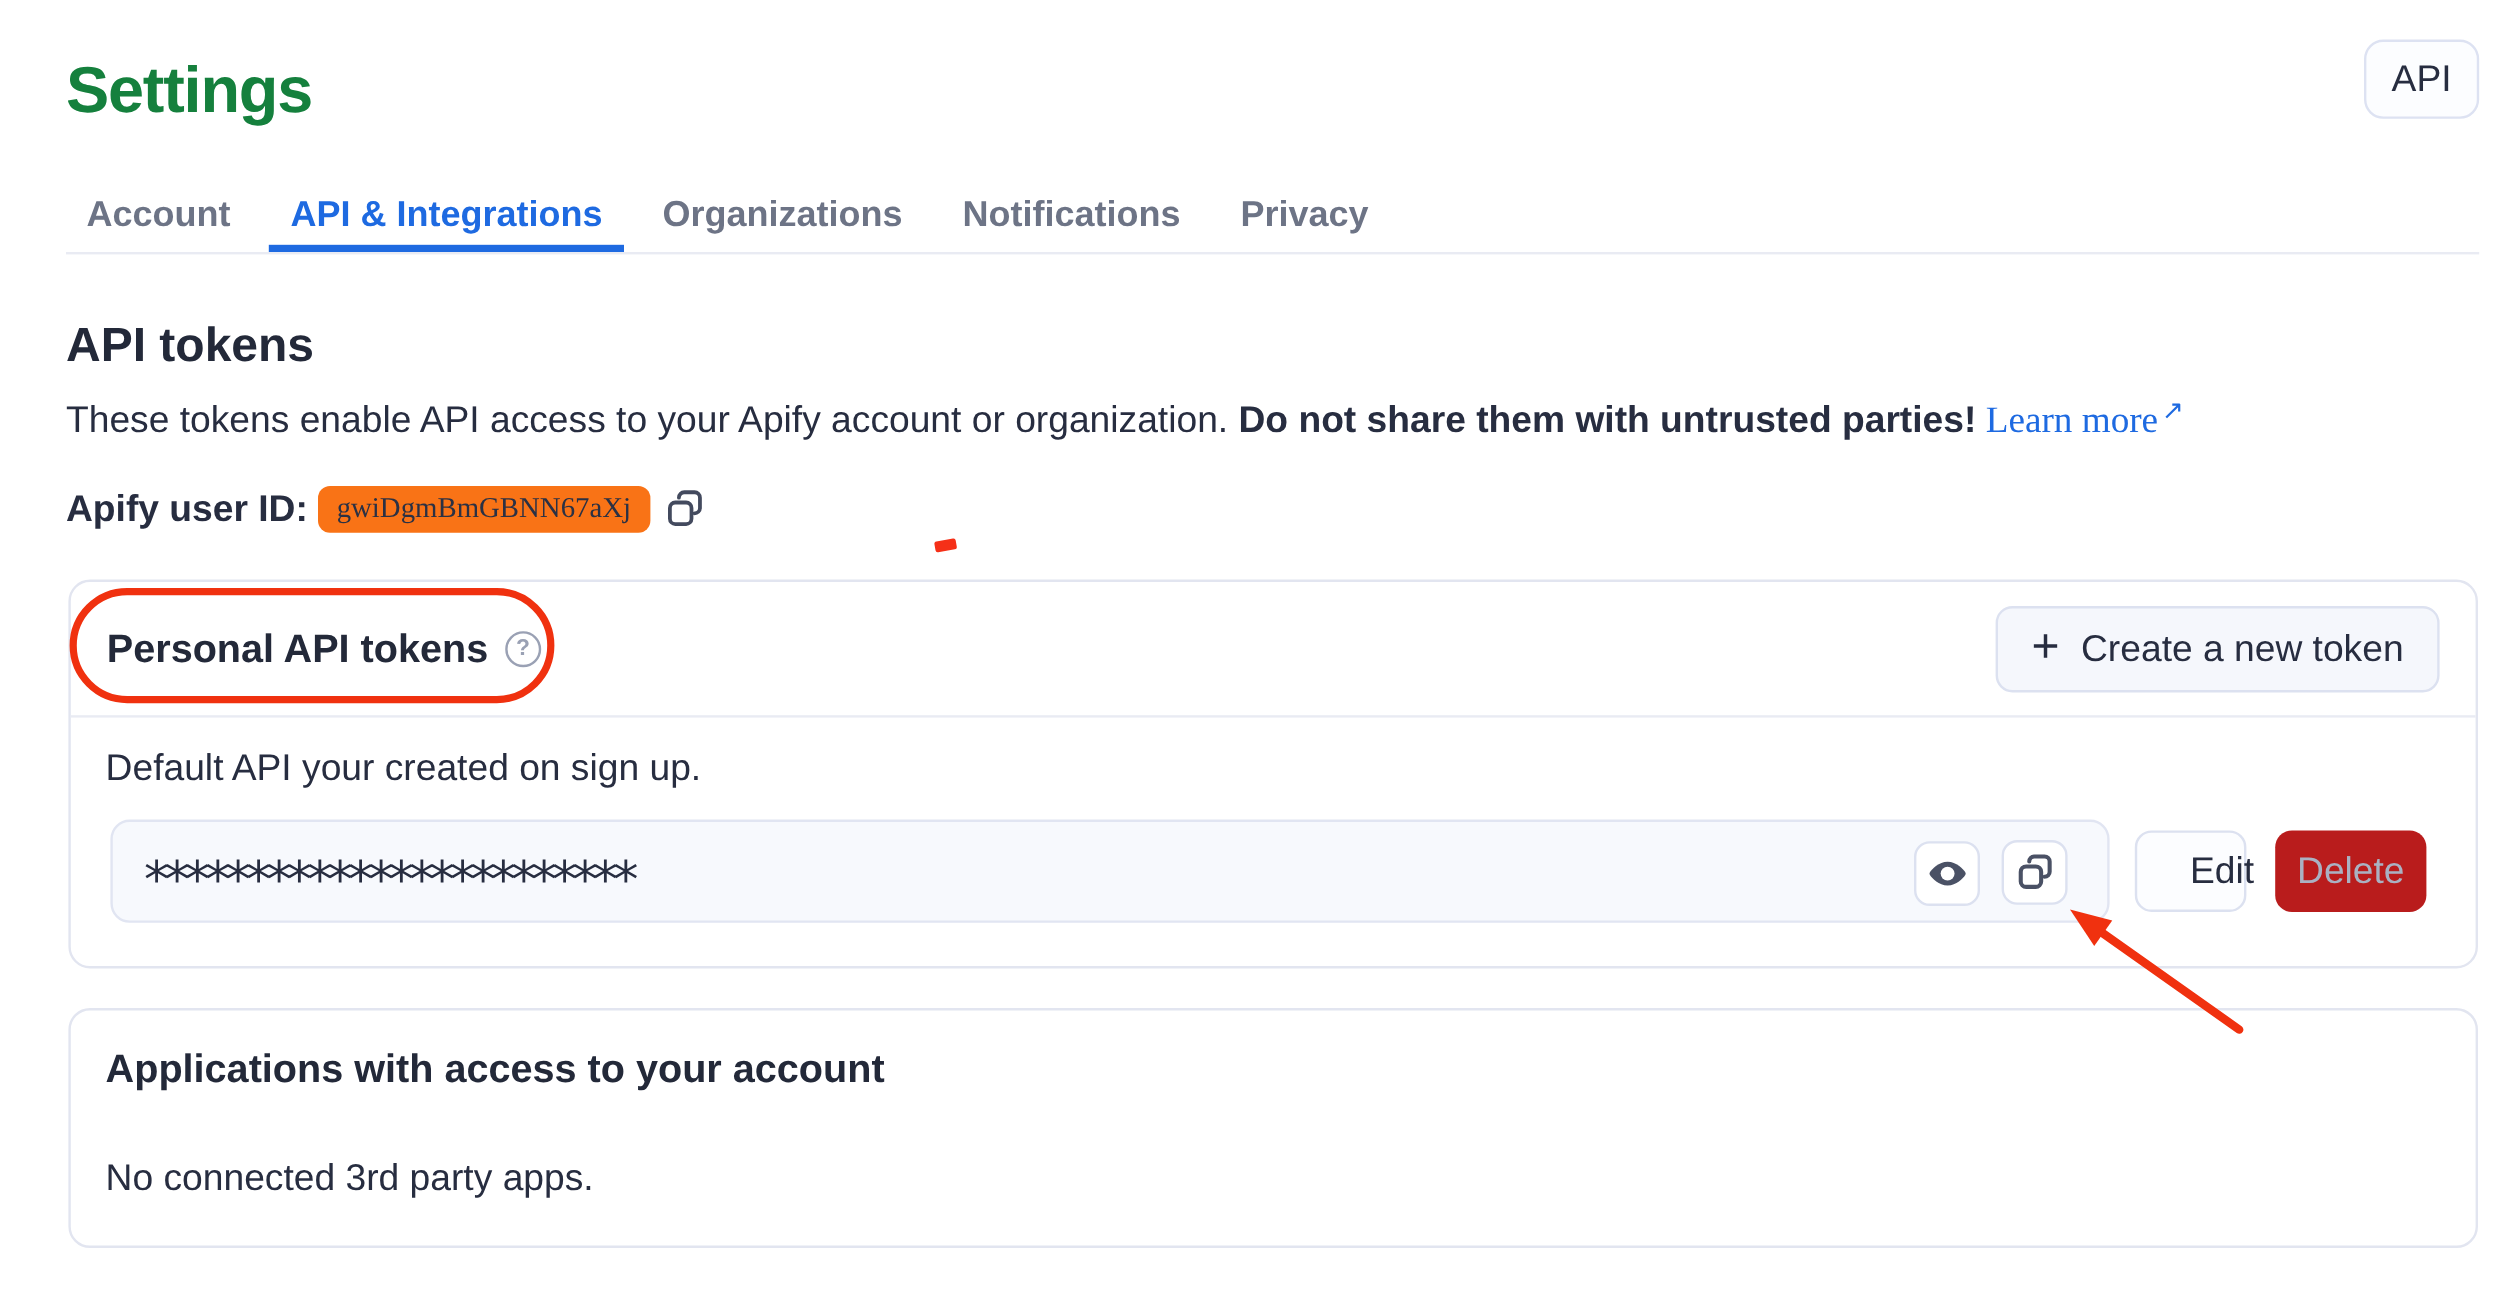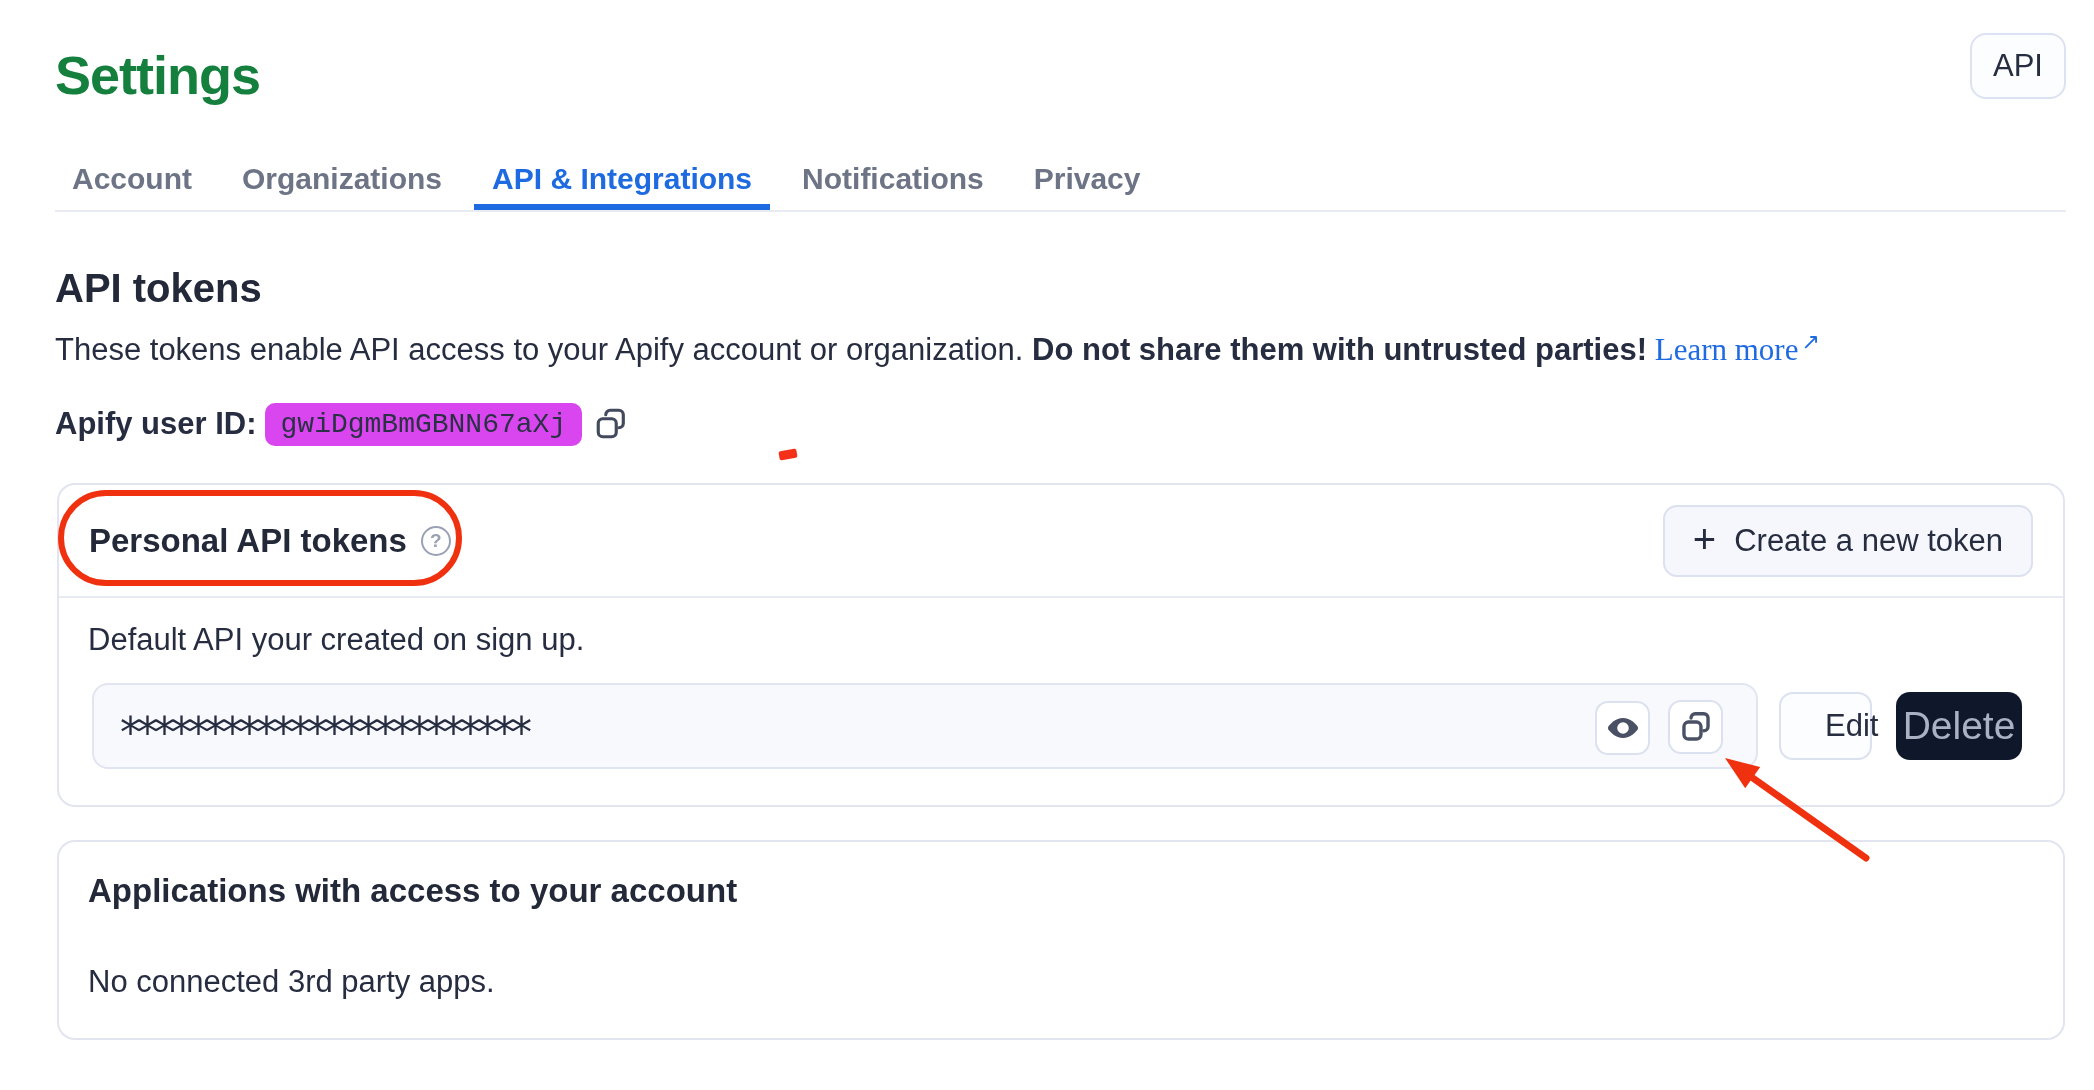--- a/index.html
+++ b/index.html
@@ -24,22 +24,22 @@
   
   .section-title { position:absolute; left:55px; top:264px; margin:0; font-size:40px; line-height:48px; font-weight:700; color:#232939; }
   .section-desc { position:absolute; left:55px; top:322px; margin:0; font-size:31px; line-height:40px; color:#272d40; }
   .desc-warning { font-weight:700;margin-top:40px; }
   .learn-more { color:#1e6ae1; cursor:pointer;font-family:Liberation Serif, serif; }
   .ext-arrow { color:#1e6ae1; font-size:22px; vertical-align:super; margin-left:3px; }
 
   
   .userid-row { position:absolute; left:55px; top:400px; height:48px; display:flex; align-items:center; gap:8px; }
   .userid-label { font-size:31px; font-weight:700; }
-  .userid-value { font-family:Liberation Mono, monospace; font-size:28px; color:#2b3144;
-                  background:#d946ef; border-radius:10px; padding:6px 16px; }
+  .userid-value { font-family:Liberation Serif, serif; font-size:24px; color:#2b3144;
+                  background:#f97316; border-radius:10px; padding:6px 16px; }
   .plain-icon-btn { background:none; border:none; padding:0; width:42px; height:42px;
                     display:flex; align-items:center; justify-content:center; cursor:pointer; }
 
   
   .card { position:absolute; left:57px; width:2008px; background:#fff;
           border:2px solid #e2e5f0; border-radius:18px; }
   .card--tokens { top:483px; height:324px; }
   .card--apps   { top:840px; height:200px; }
   .card-header { height:113px; border-bottom:2px solid #e9ebf3;
                  display:flex; align-items:center; justify-content:space-between; padding:0 30px; }
@@ -59,22 +59,22 @@
                 font-family:"DejaVu Sans", sans-serif; font-size:42px; letter-spacing:-4px; color:#272d40; }
   .square-icon-btn { position:absolute; width:55px; height:54px; background:#fff;
                      border:2px solid #dce1f0; border-radius:13px;
                      display:flex; align-items:center; justify-content:center; cursor:pointer; }
   .eye-btn  { left:1595px; top:701px; }
   .copy-btn { left:1668px; top:700px; }
   .edit-btn { position:absolute; left:1779px; top:692px; width:93px; height:68px;
               background:#fcfdff; border:2px solid #dce1f0; border-radius:14px;
               font-size:31px; color:#272d40; font-family:inherit; cursor:pointer;padding-left:44px; }
   .delete-btn { position:absolute; left:1896px; top:692px; width:126px; height:68px;
-                background:#0f172a; border:none; border-radius:14px;
-                font-size:39px; color:#aab1c2; font-family:inherit; cursor:not-allowed; }
+                background:#b91c1c; border:none; border-radius:14px;
+                font-size:31px; color:#aab1c2; font-family:inherit; cursor:not-allowed; }
 
   .apps-title { position:absolute; left:88px; top:872px; margin:0; font-size:33px; font-weight:700; color:#232939; }
   .apps-empty { position:absolute; left:88px; top:962px; margin:0; font-size:31px; line-height:40px; }
 
   
   .anno-oval { position:absolute; left:58px; top:490px; width:404px; height:96px;
                border:6px solid #f0310f; border-radius:50px; pointer-events:none; z-index:5; }
   .anno-dash { position:absolute; left:779px; top:450px; width:18px; height:9px;
                background:#f53018; border-radius:2px; transform:rotate(-10deg); pointer-events:none; z-index:5; }
   .anno-arrow { position:absolute; left:1705px; top:748px; width:185px; height:120px;
@@ -84,22 +84,22 @@
 <body>
 
 <div class="page">
 
   <h1 class="page-title">Settings</h1>
 
   <div class="api-badge">API</div>
 
   <nav class="tabs">
     <div class="tab">Account</div>
+    <div class="tab tab--active">API &amp; Integrations</div>
     <div class="tab">Organizations</div>
-    <div class="tab tab--active">API &amp; Integrations</div>
     <div class="tab">Notifications</div>
     <div class="tab">Privacy</div>
   </nav>
   <div class="tabs-rule"></div>
 
   <h2 class="section-title">API tokens</h2>
 
   <p class="section-desc"><span>These tokens enable API access to your Apify account or organization. </span><span class="desc-warning">Do not share them with untrusted parties!</span><span class="learn-more"> Learn more</span><span class="ext-arrow">↗</span></p>
 
   <div class="userid-row">

